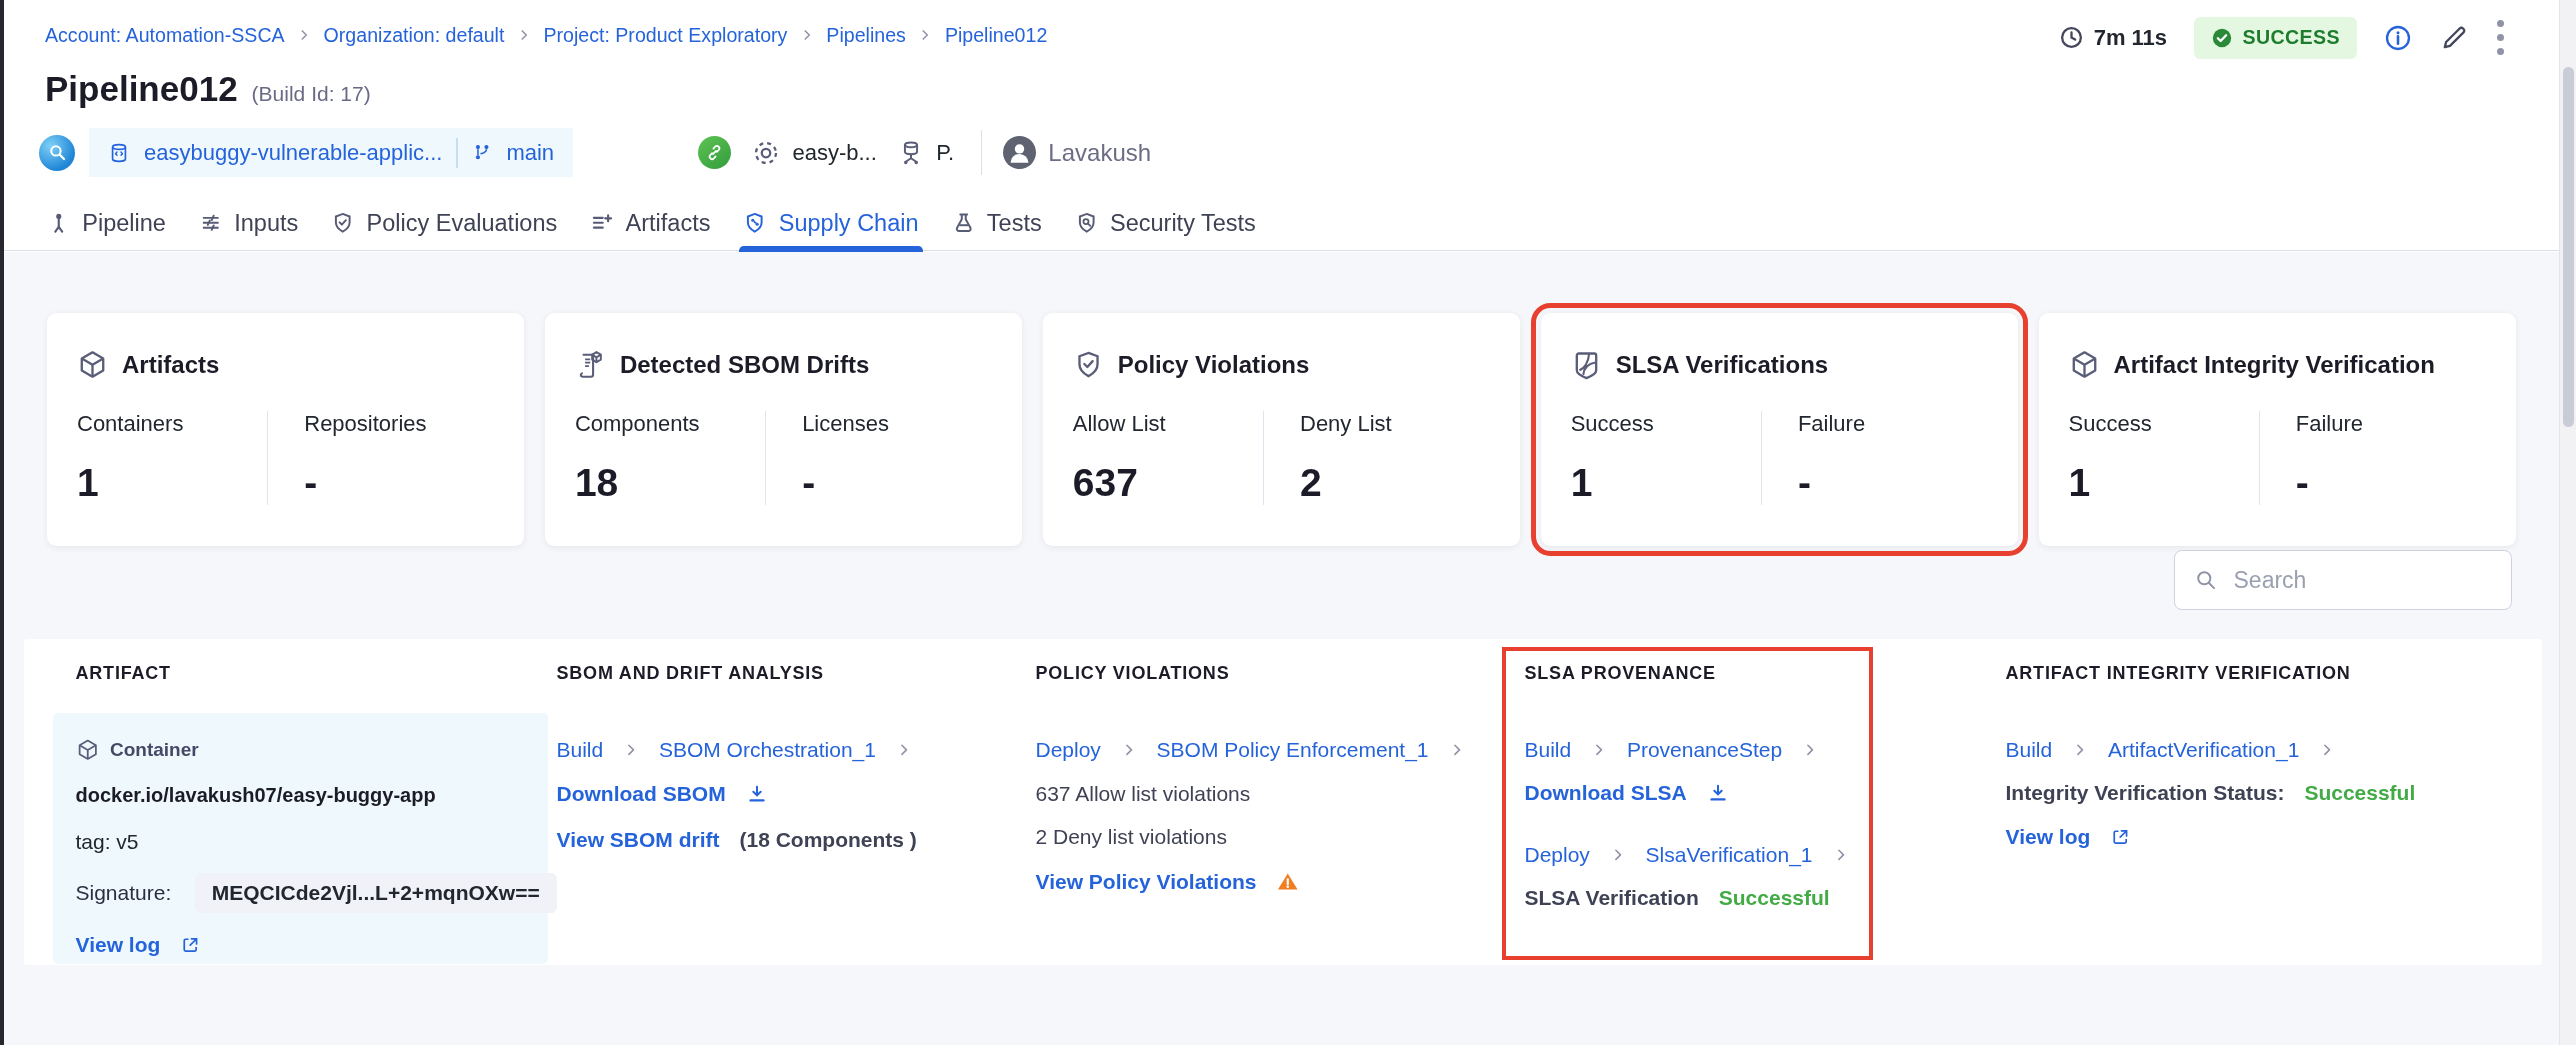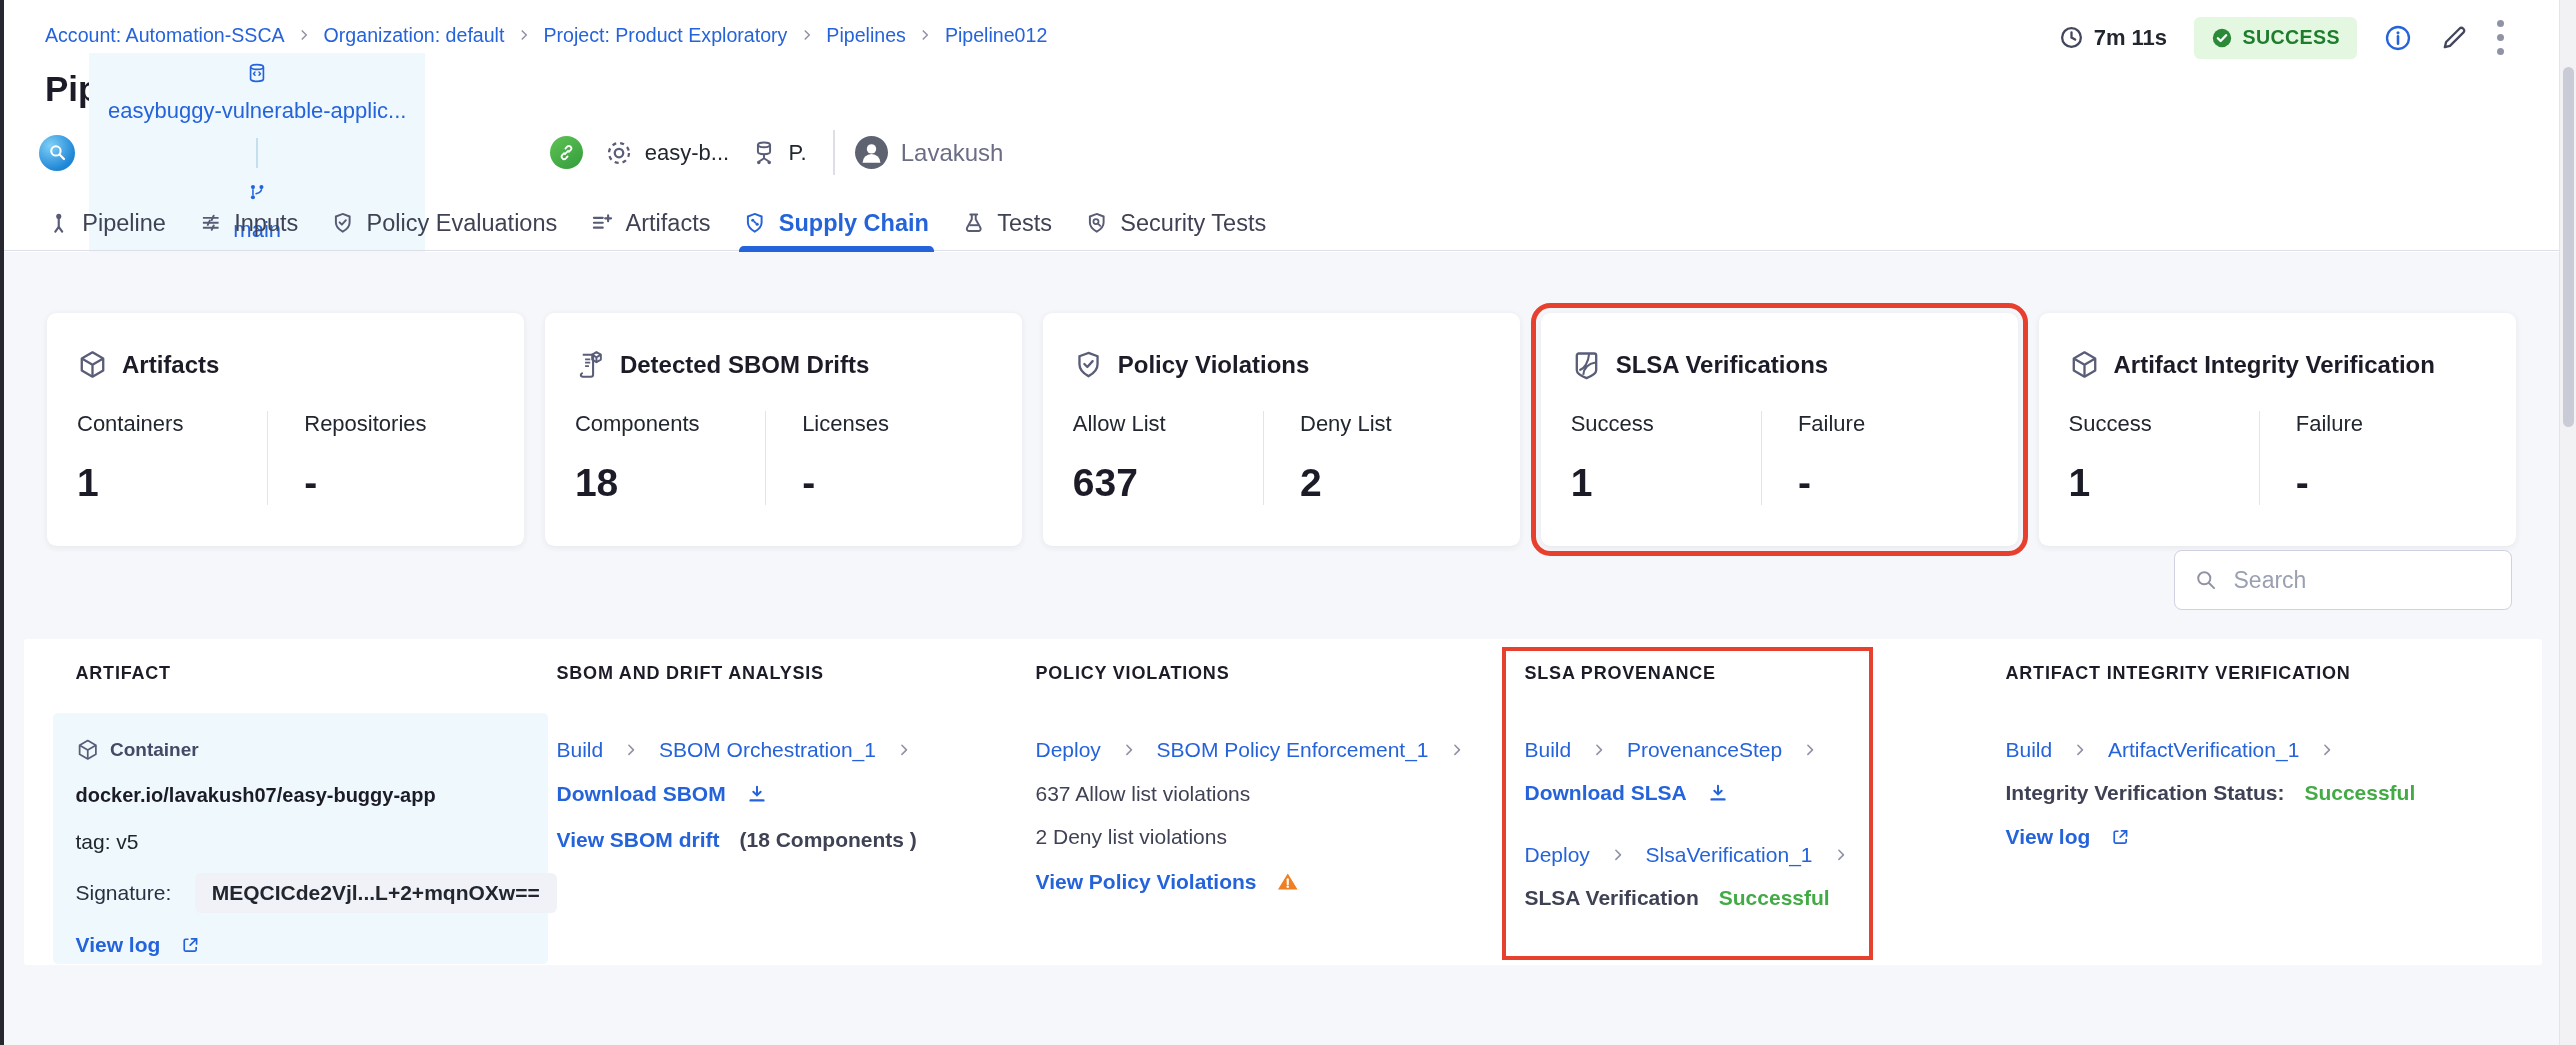--- a/index.html
+++ b/index.html
@@ -22,35 +22,35 @@
   .icon-btn { display:flex; align-items:center; justify-content:center; cursor:pointer; background:none; border:none; padding:0; }
   .kebab { display:flex; flex-direction:column; gap:7px; }
   .kebab i { width:7px; height:7px; border-radius:50%; background:#8f93a5; }
 
   .title-row { position:absolute; left:45px; top:69px; display:flex; align-items:baseline; gap:14px; }
   .page-title { font-size:35px; font-weight:bold; color:#1c1c28; }
   .build-id { font-size:21px; color:#696b86; }
 
   .meta-row { position:absolute; left:39px; top:125px; display:flex; align-items:center; height:55px; }
   .trigger-circle { width:36px; height:36px; border-radius:50%; background:radial-gradient(circle at 32% 30%, #7fd0f7, #1f86d6 70%); display:flex; align-items:center; justify-content:center; color:#fff; margin-right:14px; }
-  .repo-pill { display:flex; align-items:center; gap:14px; background:#eef8fd; border-radius:1px; padding:9.4px 19px; font-size:22px; color:#2563db; cursor:pointer;flex-direction:column; }
+  .repo-pill { display:flex; align-items:center; gap:14px; background:#eef8fd; border-radius:1px; padding:9.4px 19px; font-size:22px; color:#2563db; cursor:pointer; }
   .pill-divider { width:1.6px; height:30px; background:#c3dff0; }
   .meta-gap { width:125px; }
   .conn-circle { width:33px; height:33px; border-radius:50%; background:linear-gradient(145deg,#5fc455,#329b3b); display:flex; align-items:center; justify-content:center; color:#fff; margin-right:20.4px; }
   .meta-item { display:flex; align-items:center; gap:11px; font-size:22px; color:#22272f; margin-right:20.4px; }
   .meta-divider { width:1.6px; height:45px; background:#dddee8; margin:0 20.4px 0 6.3px; }
   .avatar-circle { width:33px; height:33px; border-radius:50%; background:#5f6271; display:flex; align-items:center; justify-content:center; color:#fff; margin-right:12.5px; }
   .user-name { font-size:24px; color:#6b6d85; }
   .muted-ico { color:#5a5d78; display:flex; align-items:center; }
 
   
   .tabbar { position:absolute; left:0; right:0; top:196px; height:55px; border-bottom:1.6px solid #dcdee8; display:flex; align-items:center; gap:33px; padding-left:47px; }
   .tab { display:flex; align-items:center; gap:11.8px; font-size:23.5px; color:#3f4254; cursor:pointer; position:relative; height:100%; }
   .tab svg { color:#585b74; }
-  .tab.active { color:#2563db; font-weight:bold; }
+  .tab.active { color:#2563db; font-weight:normal; }
   .tab.active svg { color:#2563db; }
   .tab.active::after { content:""; position:absolute; left:-4.7px; right:-4.7px; bottom:-1.6px; height:5.5px; background:#2563db; border-radius:4.7px 4.7px 0 0; }
 
   
   .content { position:absolute; left:0; right:0; top:252px; bottom:0; background:#f5f7fa; }
 
   .cards { position:absolute; left:47px; right:60px; top:61px; display:flex; gap:20.4px; }
   .card { flex:1; background:#fff; border-radius:9.4px; box-shadow:0 1.6px 6.3px rgba(40,41,61,.07); padding:36px 30px 41px 30px; position:relative; }
   .card.highlighted { outline:5.5px solid #e8402f; outline-offset:5.5px; }
   .card-title { display:flex; align-items:center; gap:14px; font-size:24px; font-weight:bold; color:#1c1c28; }

